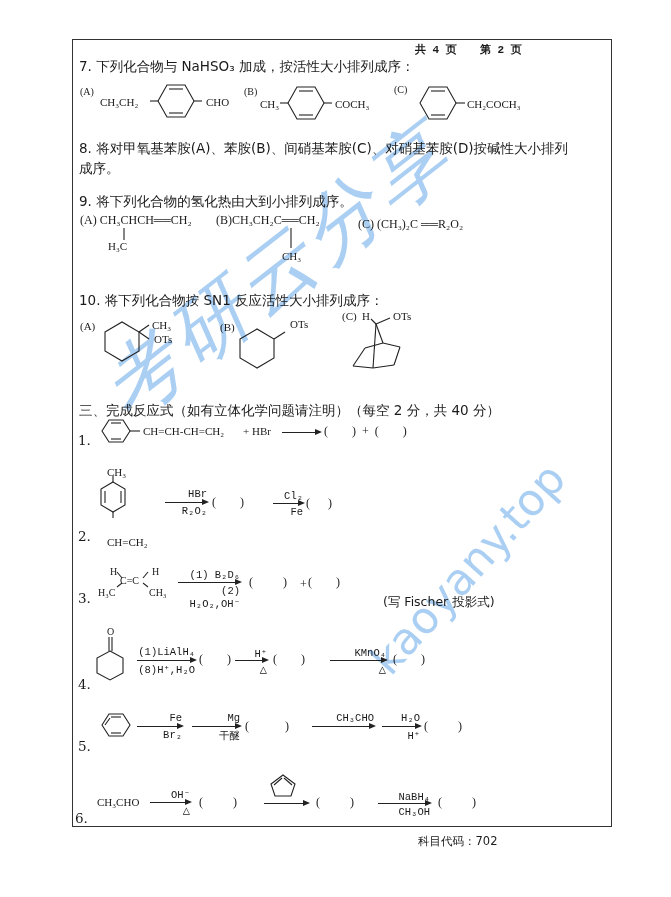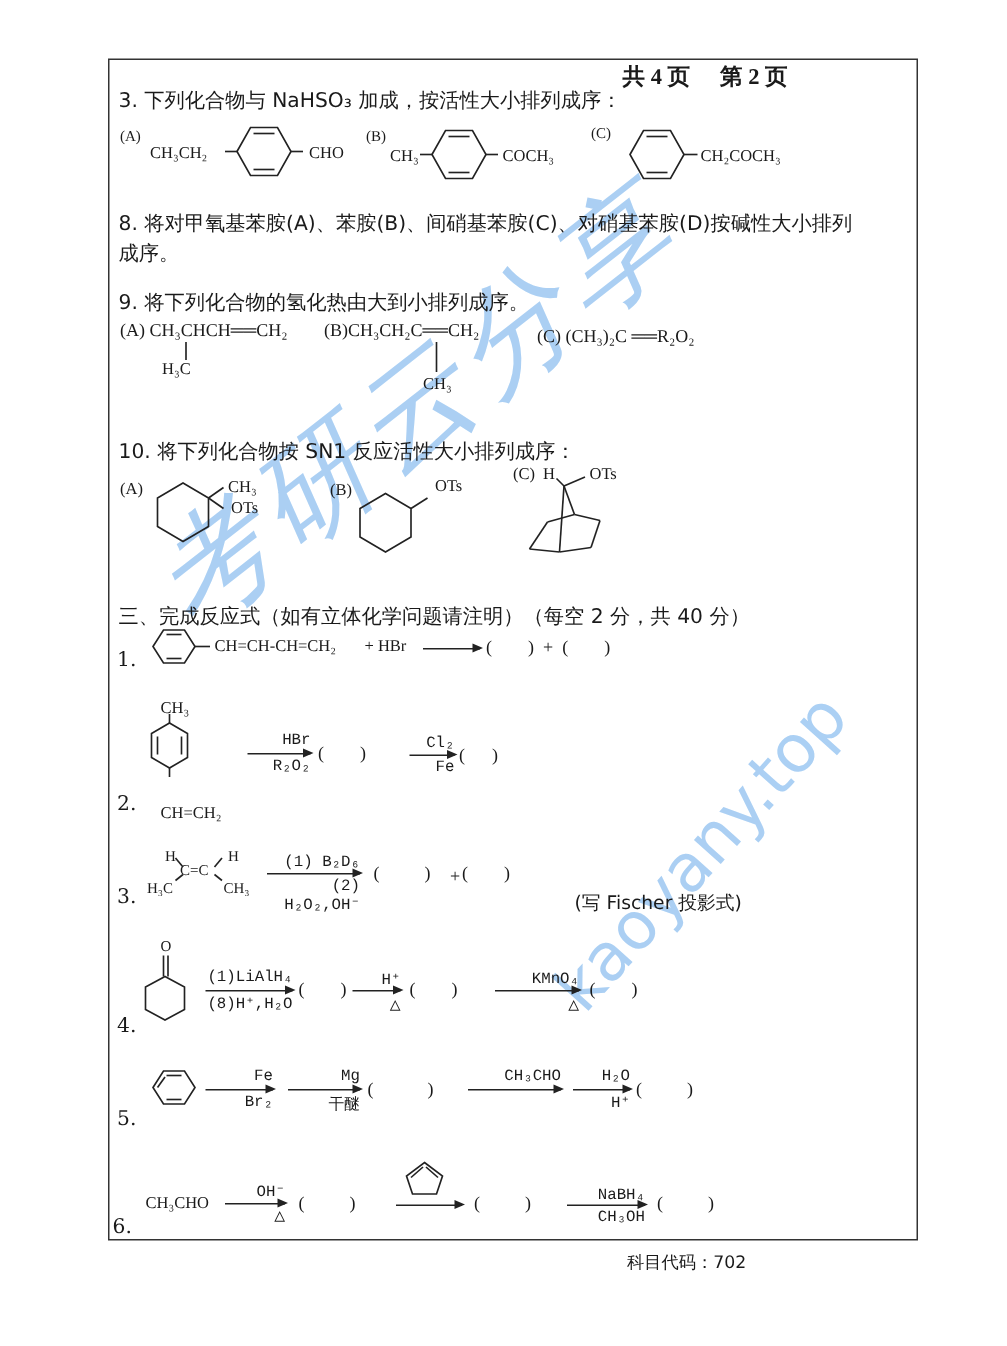--- a/index.html
+++ b/index.html
@@ -5,42 +5,42 @@
   html, body { margin: 0; padding: 0; background: #ffffff; }
   body { width: 671px; height: 897px; position: relative; overflow: hidden;
          font-family: "DejaVu Serif", "Liberation Serif", serif; color: #1a1a1a; }
   .frame { position: absolute; left: 72px; top: 39px; width: 540px; height: 788px;
            border: 1.5px solid #333; box-sizing: border-box; }
   .abs { position: absolute; white-space: nowrap; }
   .cn { font-family: "DejaVu Sans", "Liberation Sans", sans-serif; }
   .q { font-size: 13.5px; }
   .chem { font-family: "Liberation Serif", "DejaVu Serif", serif; font-size: 11px; }
   .small { font-size: 10px; }
-  .hdr { font-size: 15px; font-weight: bold; font-family: Liberation Serif, serif; }
+  .hdr { font-size: 11px; font-weight: bold; font-family: Liberation Mono, monospace; }
   .arrow { position: absolute; height: 0; border-top: 1.2px solid #222; }
   .arrow::after { content: ""; position: absolute; right: -2px; top: -4px;
                   border-left: 7px solid #222; border-top: 3.5px solid transparent; border-bottom: 3.5px solid transparent; }
   .rlabel { position: absolute; font-family: Liberation Mono, monospace; font-size: 10.5px; text-align: right; }
   .paren { font-family: "Liberation Serif", serif; font-size: 12px; }
   svg { position: absolute; overflow: visible; }
   svg line, svg polyline, svg polygon, svg path { stroke: #222; stroke-width: 1.1; fill: none; }
   .wm { position: absolute; color: #8fc0f0; opacity: 0.75; font-family: "DejaVu Sans", sans-serif; pointer-events: none; }
 </style>
 </head>
 <body>
 
 <div class="wm" style="left:80px; top:360px; font-size:78px; transform: rotate(-38deg); transform-origin: left top; font-style: italic; letter-spacing: 6px;">考研云分享</div>
 <div class="wm" style="left:360px; top:650px; font-size:44px; transform: rotate(-48deg); transform-origin: left top;">kaoyany.top</div>
 
 <div class="frame"></div>
 
 <div class="abs hdr" style="left:415px; top:42px;">共 4 页</div>
 <div class="abs hdr" style="left:480px; top:42px;">第 2 页</div>
 
-<div class="abs q cn" style="left:79px; top:58px;">3. 下列化合物与 NaHSO₃ 加成，按活性大小排列成序：</div>
+<div class="abs q cn" style="left:79px; top:58px;">7. 下列化合物与 NaHSO₃ 加成，按活性大小排列成序：</div>
 <div class="abs chem small" style="left:80px; top:86px;">(A)</div>
 <div class="abs chem" style="left:100px; top:96px;">CH₃CH₂</div>
 <svg style="left:150px; top:82px;" width="50" height="40">
   <line x1="0" y1="19" x2="8" y2="19"></line>
   <polygon points="8,19 17,3 35,3 44,19 35,35 17,35"></polygon>
   <line x1="19" y1="7" x2="33" y2="7"></line>
     <line x1="19" y1="31" x2="33" y2="31"></line>
   <line x1="44" y1="19" x2="52" y2="19"></line>
 </svg>
 <div class="abs chem" style="left:206px; top:96px;">CHO</div>

